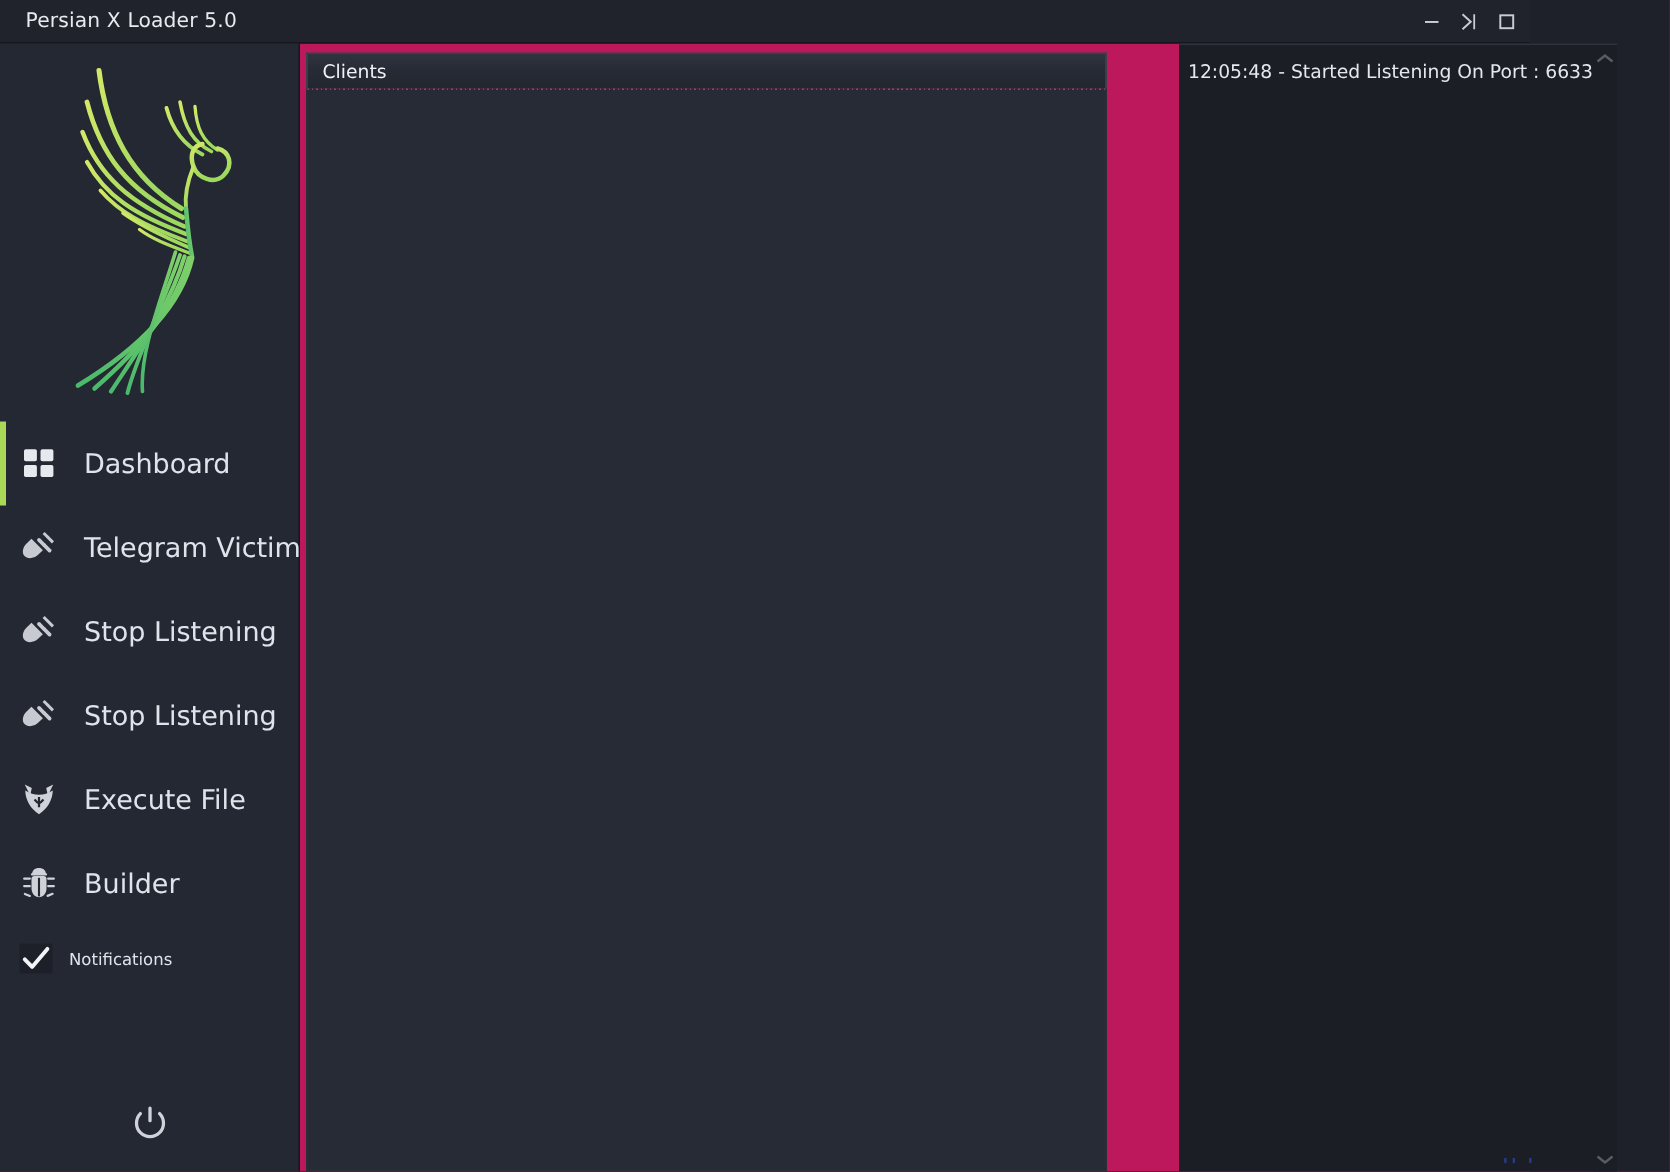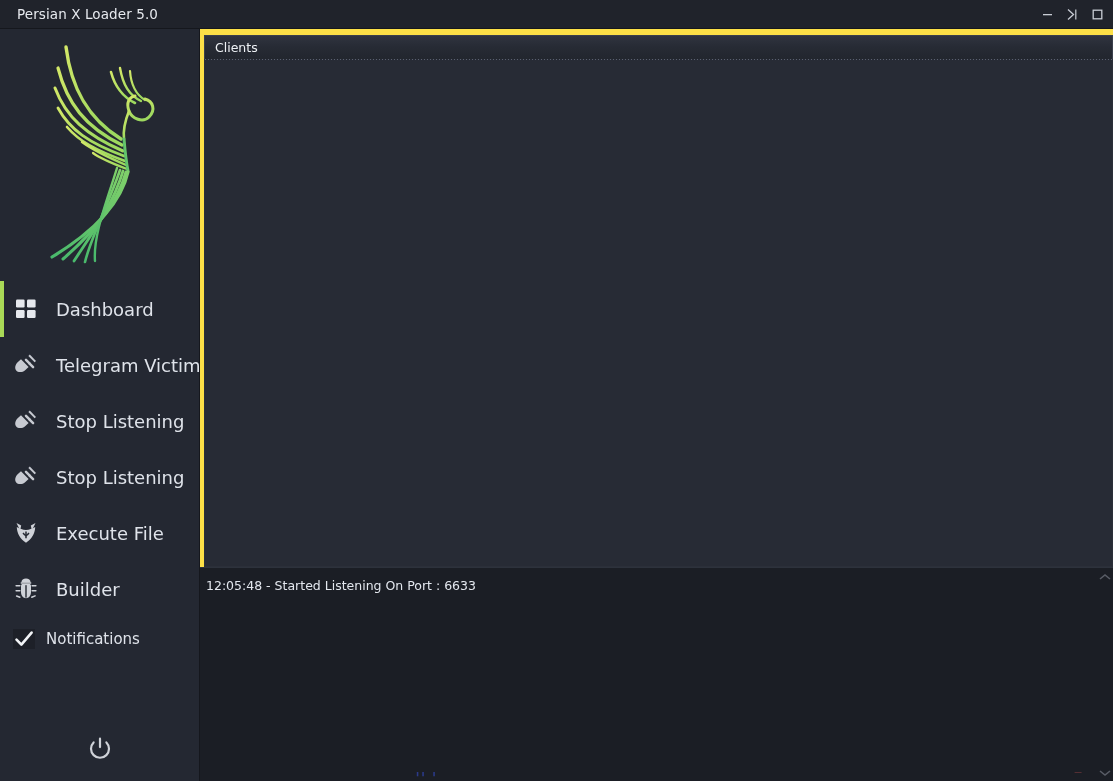--- a/index.html
+++ b/index.html
@@ -2,21 +2,21 @@
 <html><head>
 <meta charset="utf-8">
 <style>
   * { margin:0; padding:0; box-sizing:border-box; }
   html, body {
     width:1113px; height:781px;
     background:#1e2129;
     font-family:"DejaVu Sans", sans-serif;
     overflow:hidden;
   }
-  #app { position:relative; width:1113px; height:781px; display:flex; flex-direction:column; }
+  #app { position:relative; width:1020px; height:781px; display:flex; flex-direction:column; }
 
   
   .titlebar {
     height:29px; flex:0 0 29px;
     background:#20232b;
     display:flex; align-items:center;
     position:relative;
     border-bottom:1px solid #15171d;
   }
   .titlebar-title {
@@ -71,35 +71,36 @@
     margin-right:14px;
   }
   .nav-icon svg { display:block; }
   .nav-label {
     color:#dfe3ea; font-size:18px; white-space:nowrap;
   }
 
   
   .nav-item.checkrow { height:44px; padding-left:12px; }
   .nav-item.checkrow .nav-icon { width:24px; height:24px; flex:0 0 24px; margin-right:10px; }
-  .nav-item.checkrow .nav-label { font-size:15px; }
+  .nav-item.checkrow .nav-label { font-size:11px; }
 
   .nav-spacer-sm { height:12px; }
 
   .power-row {
     height:64px; flex:0 0 64px;
     display:flex; align-items:center; justify-content:center;
   }
   .power-row svg { display:block; }
 
   
   .main {
     flex:1 1 auto; min-width:0;
-    display:flex; flex-direction:column;
-    background:#fde047;
+    display:flex; flex-direction:row;
+    background:#be185d;
+    gap:48px;
   }
   .clients-panel {
     flex:0 0 538px;
     display:flex; flex-direction:column;
     padding:6px 0 0 4px;
   }
   .clients-header {
     height:24px; flex:0 0 24px;
     background:linear-gradient(180deg,#30343f 0%,#272b35 45%,#22262e 100%);
     border:1px solid #3a3f4b;

